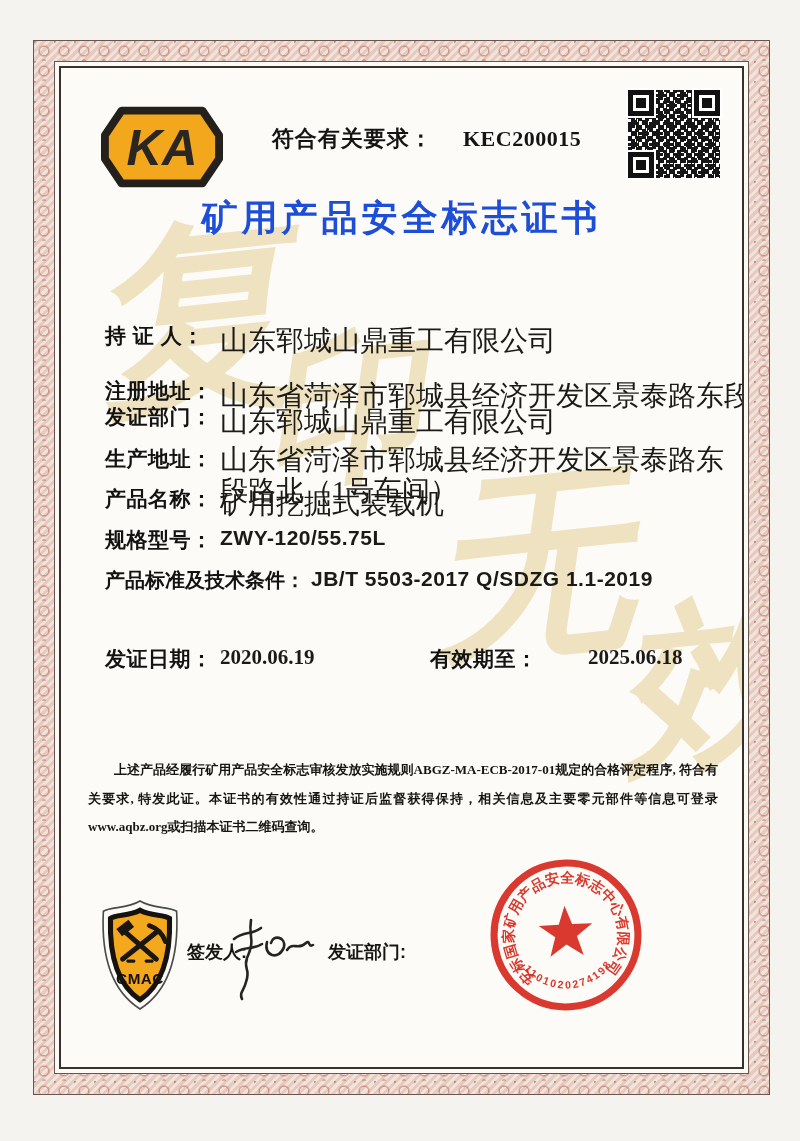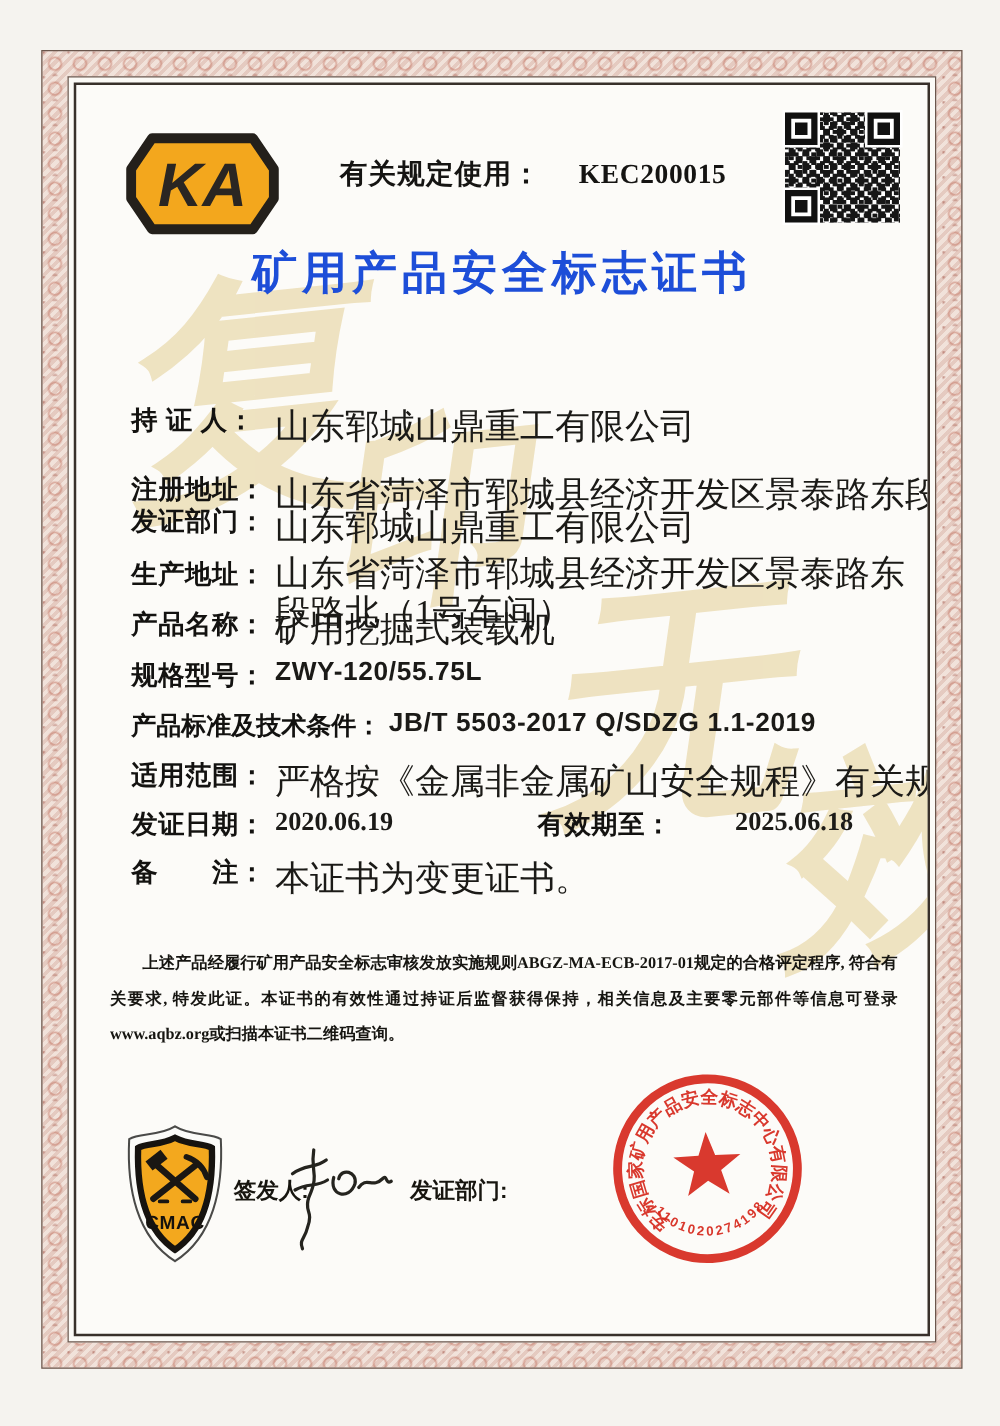--- a/index.html
+++ b/index.html
@@ -97,21 +97,21 @@
     <span class="wm" style="left:556px;top:520px;font-size:185px;">效</span>
 
     <div class="ka-badge">
       <svg viewBox="0 0 126 92" width="124" height="92">
         <path d="M5 34 L22 9 L104 9 L121 34 L121 58 L104 83 L22 83 L5 58 Z" fill="#f3a71d" stroke="#24201b" stroke-width="8" stroke-linejoin="round"></path>
         <text x="63" y="64" text-anchor="middle" font-size="50" font-weight="900" font-style="italic" font-family="Liberation Sans, sans-serif" fill="#2a2622">KA</text>
       </svg>
     </div>
 
     <div class="certno-line">
-      <span>有关规定使用：</span>
+      <span>符合有关要求：</span>
       <span class="no-val">KEC200015</span>
     </div>
 
     <div class="qr">
       <div class="qr-finder qr-f-tl"></div>
       <div class="qr-finder qr-f-tr"></div>
       <div class="qr-finder qr-f-bl"></div>
     </div>
 
     <div class="cert-title">矿用产品安全标志证书</div>
@@ -136,34 +136,26 @@
       <span class="f-label">产品名称：</span>
       <span class="f-value v-kai" style="left:115px">矿用挖掘式装载机</span>
     </div>
     <div class="row" style="top:425px">
       <span class="f-label">规格型号：</span>
       <span class="f-value v-sans-bold" style="left:115px">ZWY-120/55.75L</span>
     </div>
     <div class="row" style="top:466px">
       <span class="f-label tight">产品标准及技术条件：</span>
       <span class="f-value v-sans-bold" style="left:206px">JB/T 5503-2017 Q/SDZG 1.1-2019</span>
-    </div>
-    <div class="row" style="top:505px">
-      <span class="f-label">适用范围：</span>
-      <span class="f-value v-kai" style="left:115px">严格按《金属非金属矿山安全规程》有关规定使用。</span>
     </div>
     <div class="row" style="top:544px">
       <span class="f-label">发证日期：</span>
       <span class="f-value v-serif-bold" style="left:115px">2020.06.19</span>
       <span class="f-label" style="left:325px">有效期至：</span>
       <span class="f-value v-serif-bold" style="left:483px">2025.06.18</span>
-    </div>
-    <div class="row" style="top:583px">
-      <span class="f-label">备　　注：</span>
-      <span class="f-value v-kai" style="left:115px">本证书为变更证书。</span>
     </div>
 
     <div class="notice">上述产品经履行矿用产品安全标志审核发放实施规则ABGZ-MA-ECB-2017-01规定的合格评定程序, 符合有关要求, 特发此证。本证书的有效性通过持证后监督获得保持，相关信息及主要零元部件等信息可登录www.aqbz.org或扫描本证书二维码查询。</div>
 
     <div class="cmac">
       <svg viewBox="0 0 84 112" width="86" height="114">
         <path d="M42 3 C55 11 70 8 78 13 C80 52 72 90 42 109 C12 90 4 52 6 13 C14 8 29 11 42 3 Z" fill="#fbfbf8" stroke="#4a4a48" stroke-width="1.6"></path>
         <path d="M42 12 C53 18 65 16 71 20 C72 52 66 84 42 100 C18 84 12 52 13 20 C19 16 31 18 42 12 Z" fill="#f3a81e" stroke="#16130f" stroke-width="5"></path>
         <g stroke="#1a1713" stroke-linecap="round" fill="none">
           <path d="M25 60 L59 33" stroke-width="5"></path>

